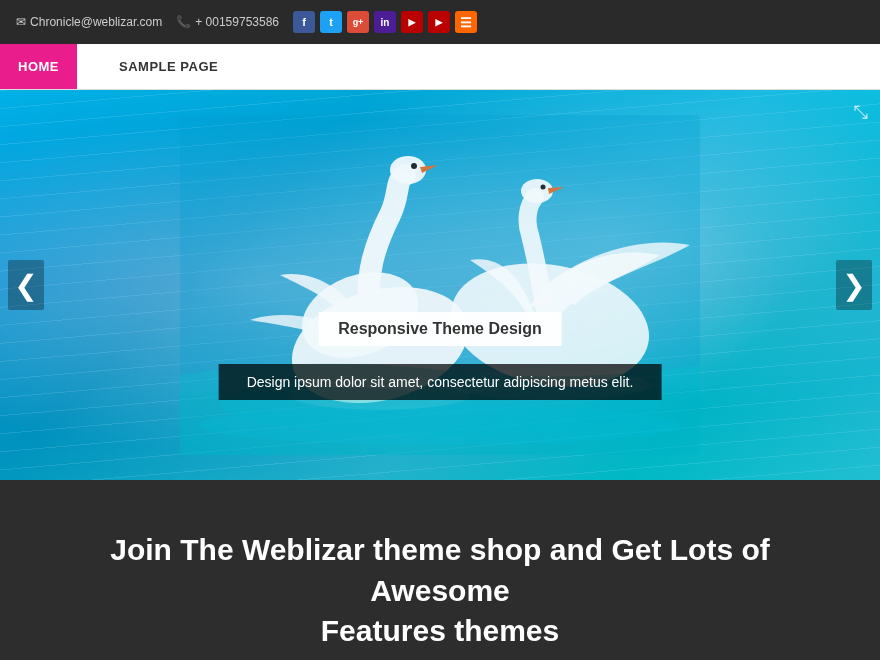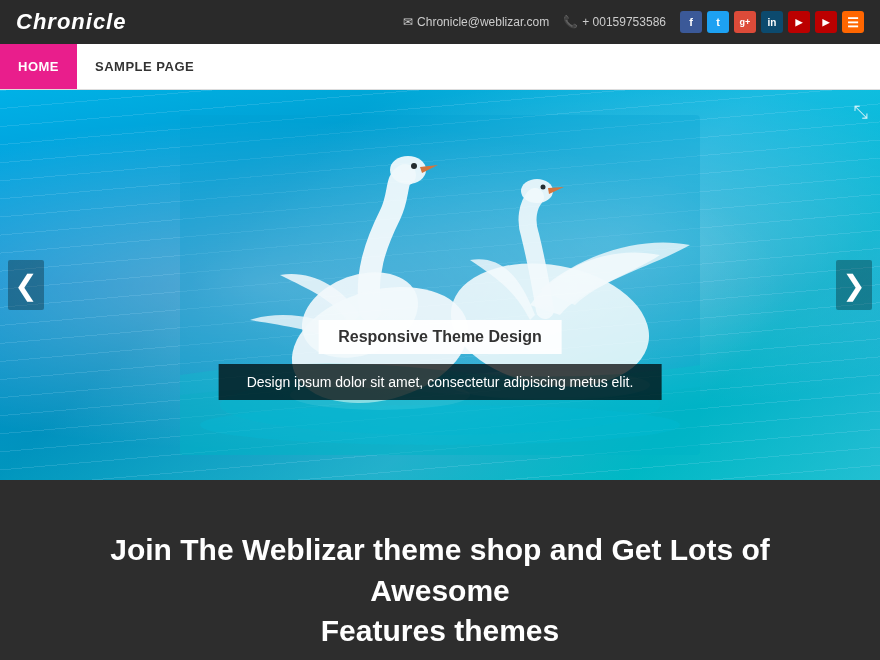--- a/index.html
+++ b/index.html
@@ -50,32 +50,33 @@
       align-items: center;
       justify-content: center;
       font-size: 11px;
       font-weight: bold;
       color: #fff;
       cursor: pointer;
     }
     .si-fb { background: #3b5998; }
     .si-tw { background: #1da1f2; }
     .si-gp { background: #dd4b39; }
-    .si-li { background: #0c4a6e; }
+    .si-li { background: #4c1d95; }
     .si-yt { background: #bb0000; }
     .si-yt2 { background: #bb0000; }
     .si-rss { background: #f60; }
 
     
     .nav-bar {
       background: #fff;
       border-bottom: 1px solid #ddd;
       height: 46px;
       display: flex;
       align-items: stretch;
+      gap: 24px;
     }
     .nav-item {
       padding: 0 18px;
       display: flex;
       align-items: center;
       font-size: 13px;
       font-weight: bold;
       color: #333;
       cursor: pointer;
       text-transform: uppercase;
@@ -172,21 +173,21 @@
       transform: translateX(-50%);
       text-align: center;
       z-index: 10;
     }
     .caption-title {
       background: rgba(255,255,255,0.92);
       color: #333;
       padding: 8px 20px;
       font-size: 16px;
       font-weight: bold;
-      margin-bottom: 10px;
+      margin-bottom: 18px;
       display: inline-block;
     }
     .caption-desc {
       background: rgba(0,0,0,0.72);
       color: #fff;
       padding: 10px 28px;
       font-size: 14px;
       display: inline-block;
       white-space: nowrap;
     }
@@ -203,21 +204,20 @@
       font-size: 30px;
       font-weight: bold;
       line-height: 1.35;
       margin-bottom: 32px;
     }
   </style>
 </head>
 <body>
 
 <div class="top-bar">
-  <span class="site-title">Chronicle</span>
   <div class="top-bar-right">
     <div class="contact-info">
       <span>
         <span>✉</span>
         <span>Chronicle@weblizar.com</span>
       </span>
       <span>
         <span>📞</span>
         <span>+ 00159753586</span>
       </span>

